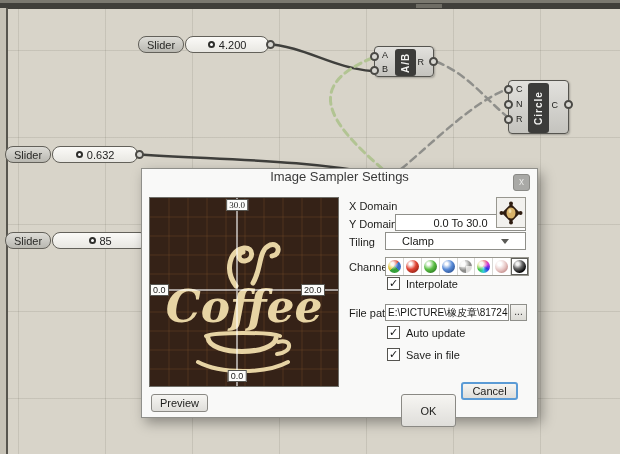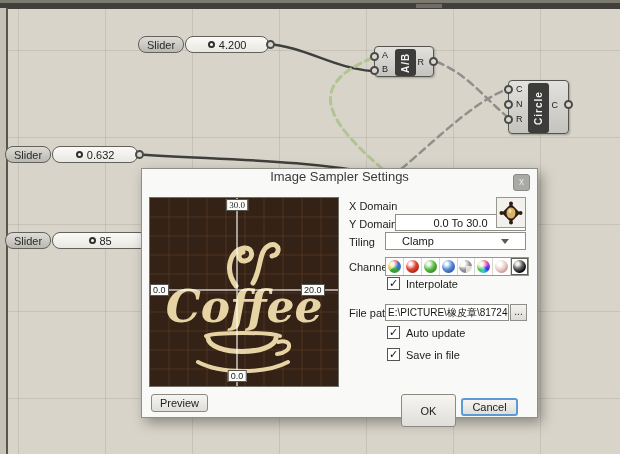--- a/index.html
+++ b/index.html
@@ -106,21 +106,21 @@
   .cb-label { position:absolute; font-size:11px; color:#1c1c1a; }
   #cbl-interp { left:264px; top:109px; } #cbl-auto { left:264px; top:158px; } #cbl-save { left:264px; top:180px; }
 
   .browse-btn { position:absolute; left:368px; top:135px; width:17px; height:17px; background:linear-gradient(#f4f3f0,#dcdbd6);
                 border:1px solid #8f8f8a; font-size:10px; line-height:13px; text-align:center; color:#333; cursor:pointer; }
 
   .btn { position:absolute; background:linear-gradient(#f6f5f2,#dfdeda); border:1px solid #8a8984; border-radius:3px;
          font-size:11px; color:#1c1c1a; display:flex; align-items:center; justify-content:center; cursor:pointer; }
   #btn-preview { left:9px; top:225px; width:57px; height:18px; }
   #btn-ok { left:259px; top:225px; width:55px; height:33px; }
-  #btn-cancel { left:319px; top:229px; width:57px; height:18px; border:2px solid #5b9bd5; }
+  #btn-cancel { left:319px; top:213px; width:57px; height:18px; border:2px solid #5b9bd5; }
 </style>
 </head>
 <body>
 
 <div id="app">
 
   <div class="topbar-outer"></div>
   <div class="topbar"></div>
   <div class="topbar-notch"></div>
   <div class="leftedge"></div>

